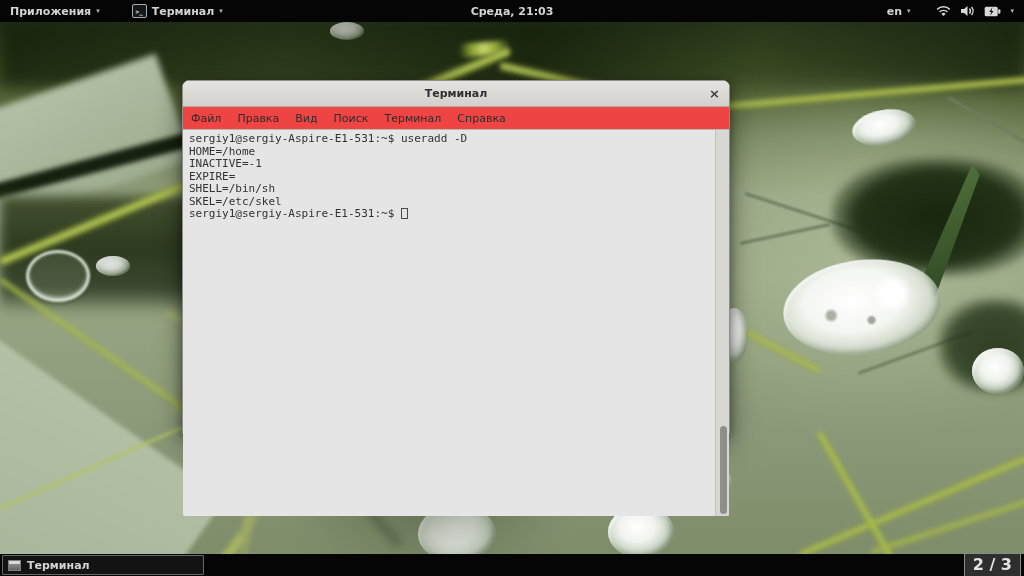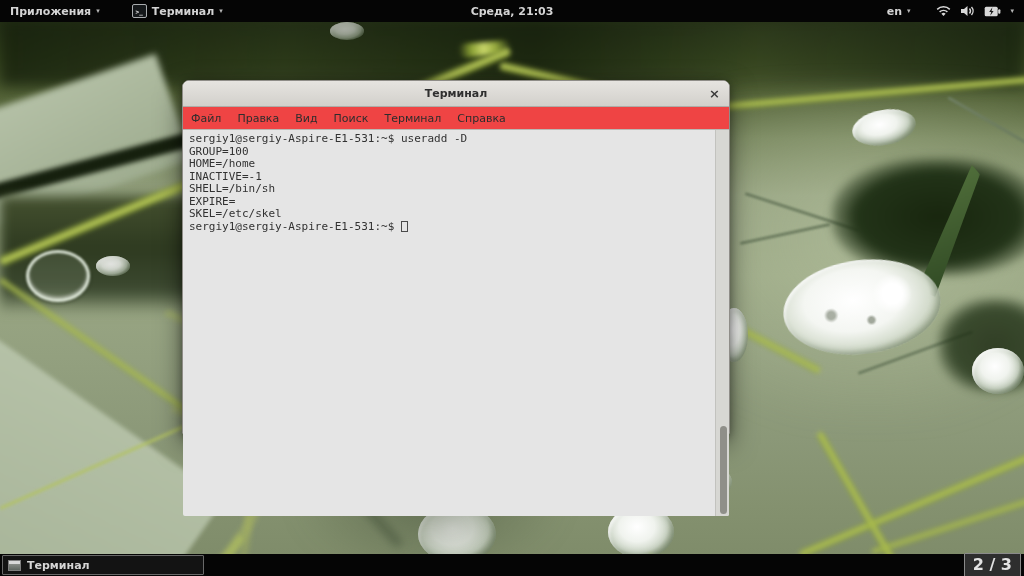--- a/index.html
+++ b/index.html
@@ -205,25 +205,24 @@
       <span class="menu-item">Файл</span>
       <span class="menu-item">Правка</span>
       <span class="menu-item">Вид</span>
       <span class="menu-item">Поиск</span>
       <span class="menu-item">Терминал</span>
       <span class="menu-item">Справка</span>
     </div>
     <div class="term-area">
       <div class="term-lines">
         <div class="term-line">sergiy1@sergiy-Aspire-E1-531:~$ useradd -D</div>
-        <div class="term-line">GROUP=100</div>
         <div class="term-line">HOME=/home</div>
         <div class="term-line">INACTIVE=-1</div>
+        <div class="term-line">EXPIRE=</div>
         <div class="term-line">SHELL=/bin/sh</div>
-        <div class="term-line">EXPIRE=</div>
         <div class="term-line">SKEL=/etc/skel</div>
         <div class="term-line"><span>sergiy1@sergiy-Aspire-E1-531:~$ </span><span class="cursor"></span></div>
       </div>
       <div class="scrollbar">
         <div class="scroll-thumb"></div>
       </div>
     </div>
   </div>
 
   <div class="bottom-bar">

